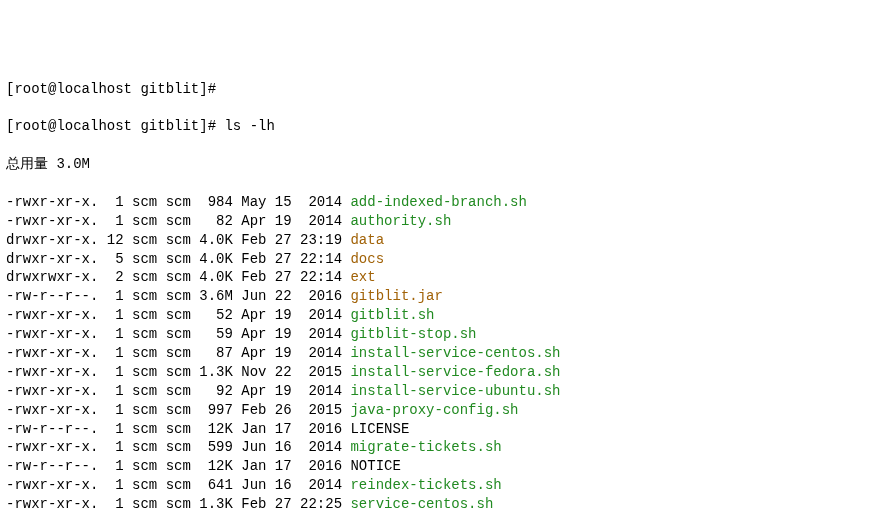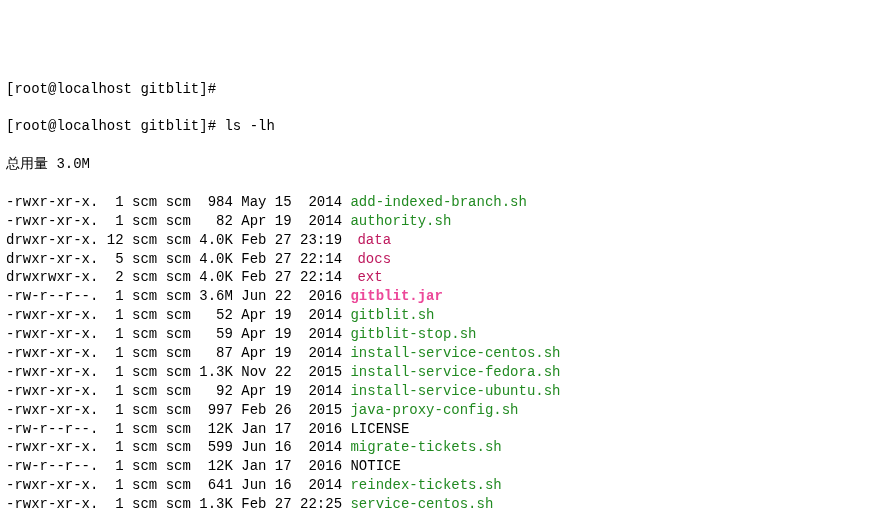--- a/index.html
+++ b/index.html
@@ -10,22 +10,22 @@
     font-size: 14px;
     line-height: 1.35;
     color: #000;
     white-space: pre;
     width: 888px;
     box-sizing: border-box;
     position: relative;
   }
   .line { display: block; }
   .green { color: #228b22; }
-  .blue  { color: #be185d; margin-left: 7px; }
-  .red   { color: #ec4899; font-weight: bold; }
+  .blue  { color: #a16207; }
+  .red   { color: #a16207; }
 </style>
 </head>
 <body>
 
 
 
 <span class="line"><span>[root@localhost gitblit]# </span></span>
 <span class="line"><span>[root@localhost gitblit]# </span><span>ls -lh</span></span>
 <span class="line">总用量 3.0M</span>
 <div id="listing"><span class="line">-rwxr-xr-x.  1 scm scm  984 May 15  2014 <span class="green">add-indexed-branch.sh</span></span><span class="line">-rwxr-xr-x.  1 scm scm   82 Apr 19  2014 <span class="green">authority.sh</span></span><span class="line">drwxr-xr-x. 12 scm scm 4.0K Feb 27 23:19 <span class="blue">data</span></span><span class="line">drwxr-xr-x.  5 scm scm 4.0K Feb 27 22:14 <span class="blue">docs</span></span><span class="line">drwxrwxr-x.  2 scm scm 4.0K Feb 27 22:14 <span class="blue">ext</span></span><span class="line">-rw-r--r--.  1 scm scm 3.6M Jun 22  2016 <span class="red">gitblit.jar</span></span><span class="line">-rwxr-xr-x.  1 scm scm   52 Apr 19  2014 <span class="green">gitblit.sh</span></span><span class="line">-rwxr-xr-x.  1 scm scm   59 Apr 19  2014 <span class="green">gitblit-stop.sh</span></span><span class="line">-rwxr-xr-x.  1 scm scm   87 Apr 19  2014 <span class="green">install-service-centos.sh</span></span><span class="line">-rwxr-xr-x.  1 scm scm 1.3K Nov 22  2015 <span class="green">install-service-fedora.sh</span></span><span class="line">-rwxr-xr-x.  1 scm scm   92 Apr 19  2014 <span class="green">install-service-ubuntu.sh</span></span><span class="line">-rwxr-xr-x.  1 scm scm  997 Feb 26  2015 <span class="green">java-proxy-config.sh</span></span><span class="line">-rw-r--r--.  1 scm scm  12K Jan 17  2016 <span class="">LICENSE</span></span><span class="line">-rwxr-xr-x.  1 scm scm  599 Jun 16  2014 <span class="green">migrate-tickets.sh</span></span><span class="line">-rw-r--r--.  1 scm scm  12K Jan 17  2016 <span class="">NOTICE</span></span><span class="line">-rwxr-xr-x.  1 scm scm  641 Jun 16  2014 <span class="green">reindex-tickets.sh</span></span><span class="line">-rwxr-xr-x.  1 scm scm 1.3K Feb 27 22:25 <span class="green">service-centos.sh</span></span></div>

